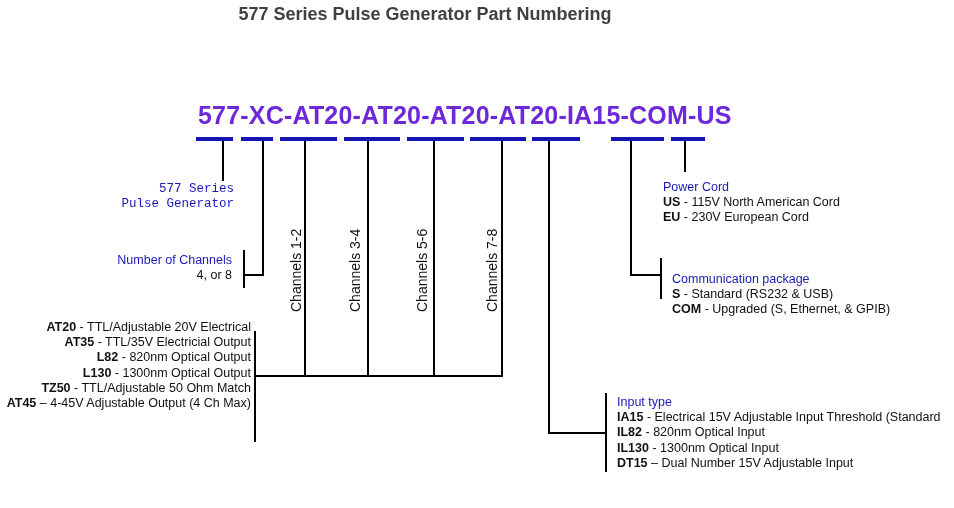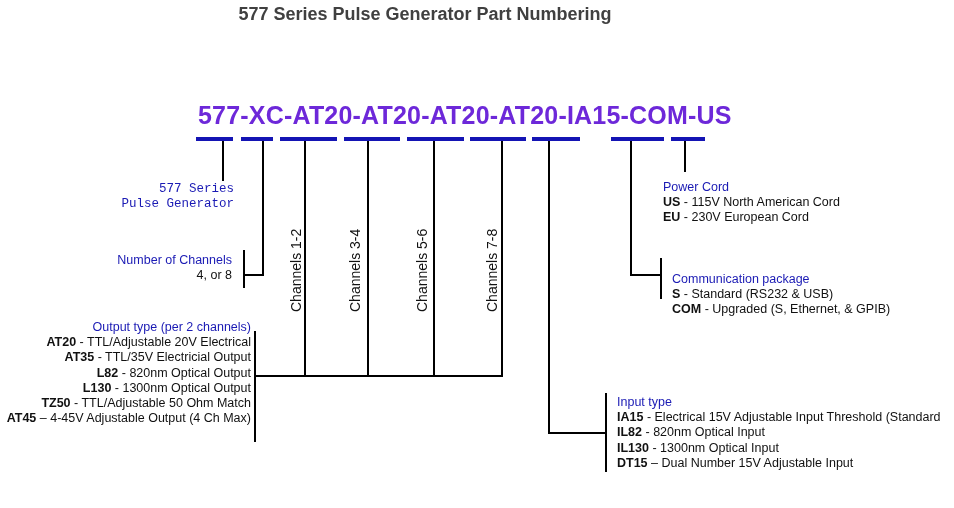--- a/index.html
+++ b/index.html
@@ -76,21 +76,20 @@
   <div class="hd">Number of Channels</div>
   <div>4, or 8</div>
 </div>
 
 <div class="vlabel" style="left:288px; top:312px;">Channels 1-2</div>
 <div class="vlabel" style="left:347px; top:312px;">Channels 3-4</div>
 <div class="vlabel" style="left:414px; top:312px;">Channels 5-6</div>
 <div class="vlabel" style="left:484px; top:312px;">Channels 7-8</div>
 
 <div id="output" class="abs blk right">
-  <div class="hd">Output type (per 2 channels)</div>
   <div class="list">
       <div><span class="code">AT20</span><span style="white-space: pre;"> - </span><span>TTL/Adjustable 20V Electrical</span></div>
       <div><span class="code">AT35</span><span style="white-space: pre;"> - </span><span>TTL/35V Electricial Output</span></div>
       <div><span class="code">L82</span><span style="white-space: pre;"> - </span><span>820nm Optical Output</span></div>
       <div><span class="code">L130</span><span style="white-space: pre;"> - </span><span>1300nm Optical Output</span></div>
       <div><span class="code">TZ50</span><span style="white-space: pre;"> - </span><span>TTL/Adjustable 50 Ohm Match</span></div>
       <div><span class="code">AT45</span><span style="white-space: pre;"> – </span><span>4-45V Adjustable Output (4 Ch Max)</span></div>
     </div>
 </div>
 

